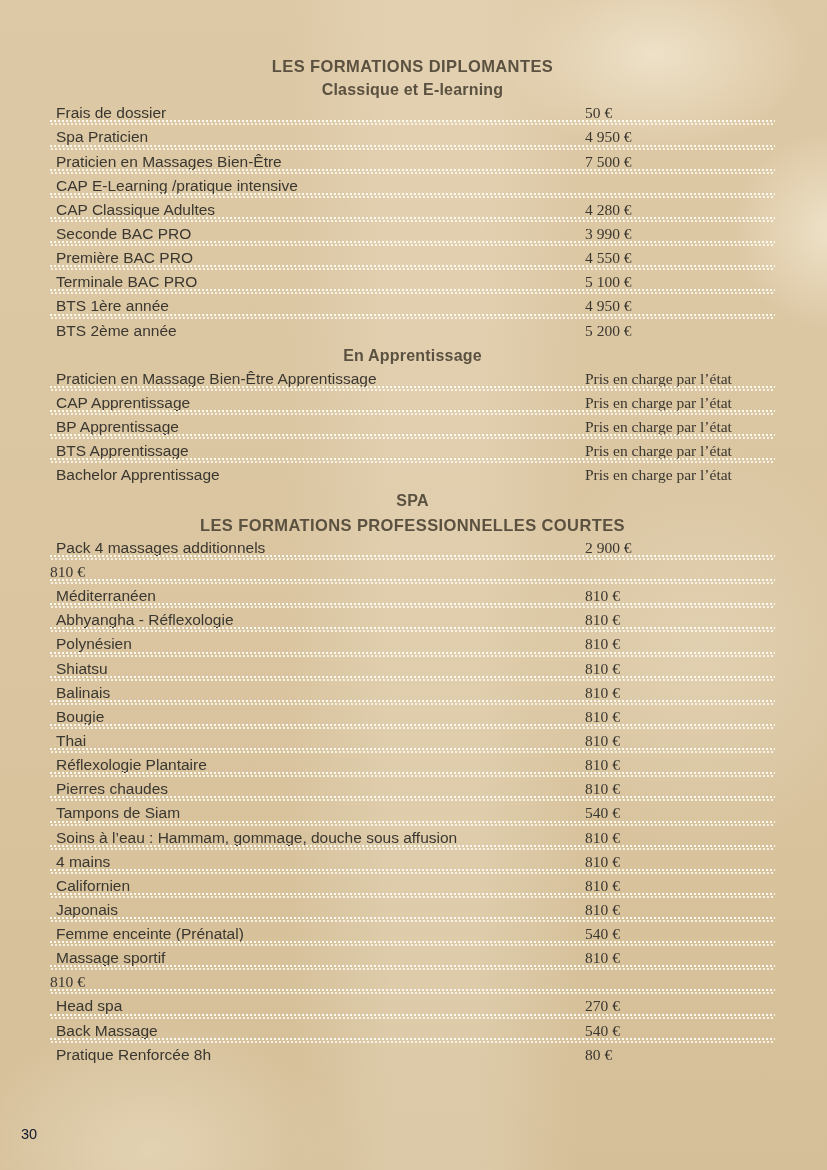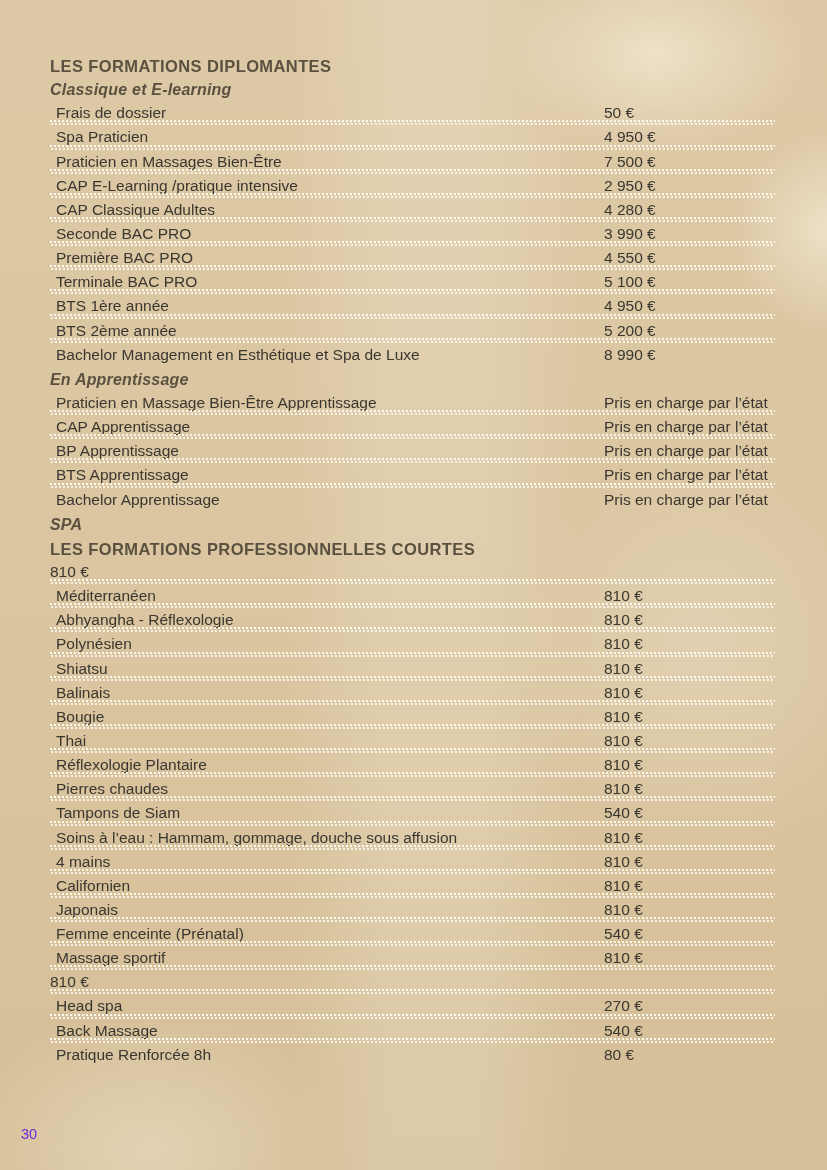--- a/index.html
+++ b/index.html
@@ -14,44 +14,44 @@
       radial-gradient(ellipse 240px 270px at 700px 650px, rgba(234,222,198,.45), rgba(234,222,198,0) 76%),
       radial-gradient(ellipse 270px 190px at 150px 1150px,rgba(238,226,201,.55), rgba(238,226,201,0) 72%),
       linear-gradient(90deg, rgba(236,226,204,0) 290px, rgba(238,228,206,.28) 390px, rgba(238,228,206,.28) 480px, rgba(236,226,204,0) 580px),
       linear-gradient(180deg,#dec9a6 0%,#dac5a0 55%,#d5bf98 100%);
   }
   .page{
     position:absolute;left:50px;top:54px;width:725px;
   }
   .sec-title{
     height:24.15px;line-height:24.15px;
-    text-align:left;font-weight:bold;color:#5b5140;
+    text-align:center;font-weight:bold;color:#5b5140;
     white-space:nowrap;
   }
   .title-caps{font-size:16.5px;letter-spacing:.4px;}
-  .title-mixed{font-size:16px;letter-spacing:.2px;font-style:italic;}
+  .title-mixed{font-size:16px;letter-spacing:.2px;}
   .row{
     display:grid;grid-template-columns:535px 1fr;
     height:24.15px;line-height:22px;position:relative;
-    font-size:15.5px;color:#3a3730;gap:19px;
+    font-size:15.5px;color:#3a3730;
   }
   .row .label{padding-left:6px;white-space:nowrap;overflow:hidden;}
-  .row .price{white-space:nowrap;}
+  .row .price{white-space:nowrap;font-family:Liberation Serif, serif;}
   .row:not(:last-child)::after{
     content:"";position:absolute;left:0;right:0;bottom:1px;height:5px;
     background-image:
       repeating-linear-gradient(90deg, rgba(255,253,245,.95) 0 2px, rgba(255,253,245,0) 2px 4px),
       repeating-linear-gradient(90deg, rgba(255,253,245,.8) 0 2px, rgba(255,253,245,0) 2px 4px);
     background-size:100% 2px,100% 2px;
     background-position:0 0,1px 3px;
     background-repeat:no-repeat;
   }
   .page-number{
     position:absolute;left:21px;top:1126px;
-    font-size:14.5px;color:#6d28d9;text-align:right;
+    font-size:14.5px;color:#0f172a;text-align:right;
   }
 </style>
 </head>
 <body>
 
 <main class="page">
   <div id="sections">
       <section>
         <div class="sec-title title-caps">LES FORMATIONS DIPLOMANTES</div>
         <div class="sec-title title-mixed">Classique et E-learning</div>
@@ -63,21 +63,20 @@
           <div class="row">
             <span class="label">Spa Praticien</span>
             <span class="price">4 950 €</span>
           </div>
           <div class="row">
             <span class="label">Praticien en Massages Bien-Être</span>
             <span class="price">7 500 €</span>
           </div>
           <div class="row">
             <span class="label">CAP E-Learning /pratique intensive</span>
-            <span class="price">2 950 €</span>
           </div>
           <div class="row">
             <span class="label">CAP Classique Adultes</span>
             <span class="price">4 280 €</span>
           </div>
           <div class="row">
             <span class="label">Seconde BAC PRO</span>
             <span class="price">3 990 €</span>
           </div>
           <div class="row">
@@ -88,24 +87,20 @@
             <span class="label">Terminale BAC PRO</span>
             <span class="price">5 100 €</span>
           </div>
           <div class="row">
             <span class="label">BTS 1ère année</span>
             <span class="price">4 950 €</span>
           </div>
           <div class="row">
             <span class="label">BTS 2ème année</span>
             <span class="price">5 200 €</span>
-          </div>
-          <div class="row">
-            <span class="label">Bachelor Management en Esthétique et Spa de Luxe</span>
-            <span class="price">8 990 €</span>
           </div>
         </div>
       </section>
       <section>
         <div class="sec-title title-mixed">En Apprentissage</div>
         <div>
           <div class="row">
             <span class="label">Praticien en Massage Bien-Être Apprentissage</span>
             <span class="price">Pris en charge par l’état</span>
           </div>
@@ -124,20 +119,24 @@
           <div class="row">
             <span class="label">Bachelor Apprentissage</span>
             <span class="price">Pris en charge par l’état</span>
           </div>
         </div>
       </section>
       <section>
         <div class="sec-title title-mixed">SPA</div>
         <div class="sec-title title-caps">LES FORMATIONS PROFESSIONNELLES COURTES</div>
         <div>
+          <div class="row">
+            <span class="label">Pack 4 massages additionnels</span>
+            <span class="price">2 900 €</span>
+          </div>
           <div class="row">
             <span class="price">810 €</span>
           </div>
           <div class="row">
             <span class="label">Méditerranéen</span>
             <span class="price">810 €</span>
           </div>
           <div class="row">
             <span class="label">Abhyangha - Réflexologie</span>
             <span class="price">810 €</span>

